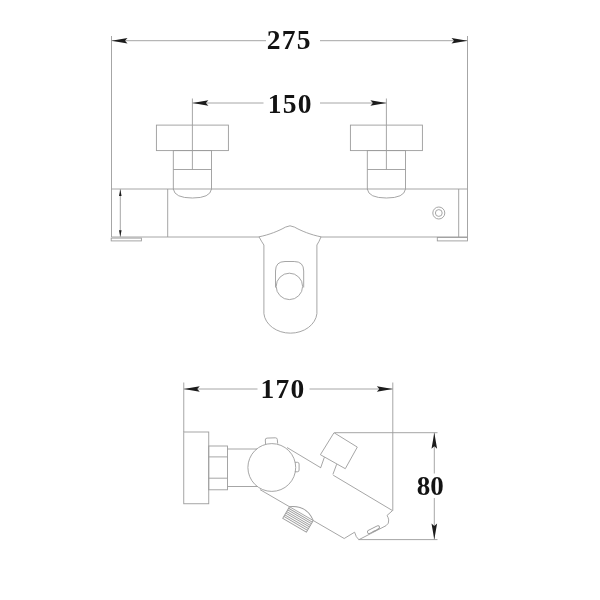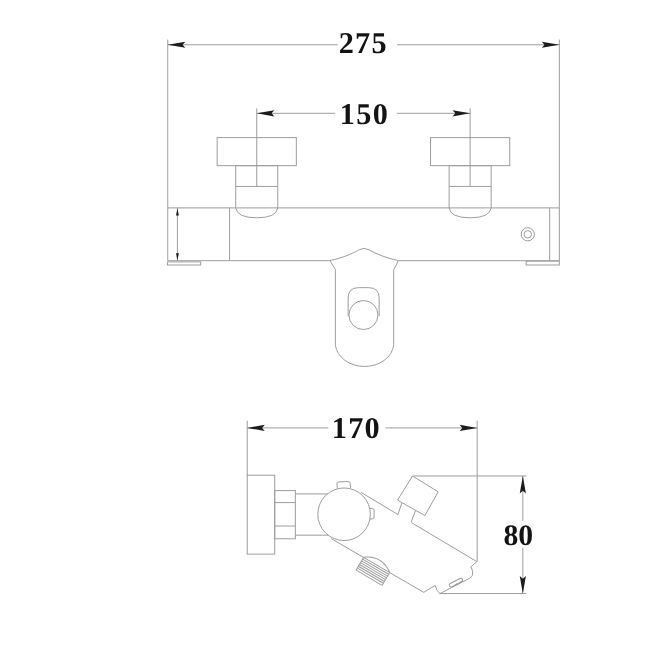--- a/index.html
+++ b/index.html
@@ -1,16 +1,16 @@
 <!DOCTYPE html>
 <html><head>
 <meta charset="utf-8">
 <style>
   html,body{margin:0;padding:0;background:#ffffff;}
-  #wrap{width:492px;height:600px;position:relative;margin-left:41px;}
+  #wrap{width:492px;height:600px;position:relative;}
   svg{display:block;}
   text{font-family:"Liberation Serif", serif;font-weight:bold;fill:#131313;}
 </style>
 </head>
 <body>
 <div id="wrap">
 <svg width="600" height="600" viewBox="0 0 600 600">
   <g stroke="#9c9c9c" stroke-width="0.9" fill="none" stroke-linecap="butt">
 
     <path d="M111.5 36 V189 M467.5 36 V189"></path>

